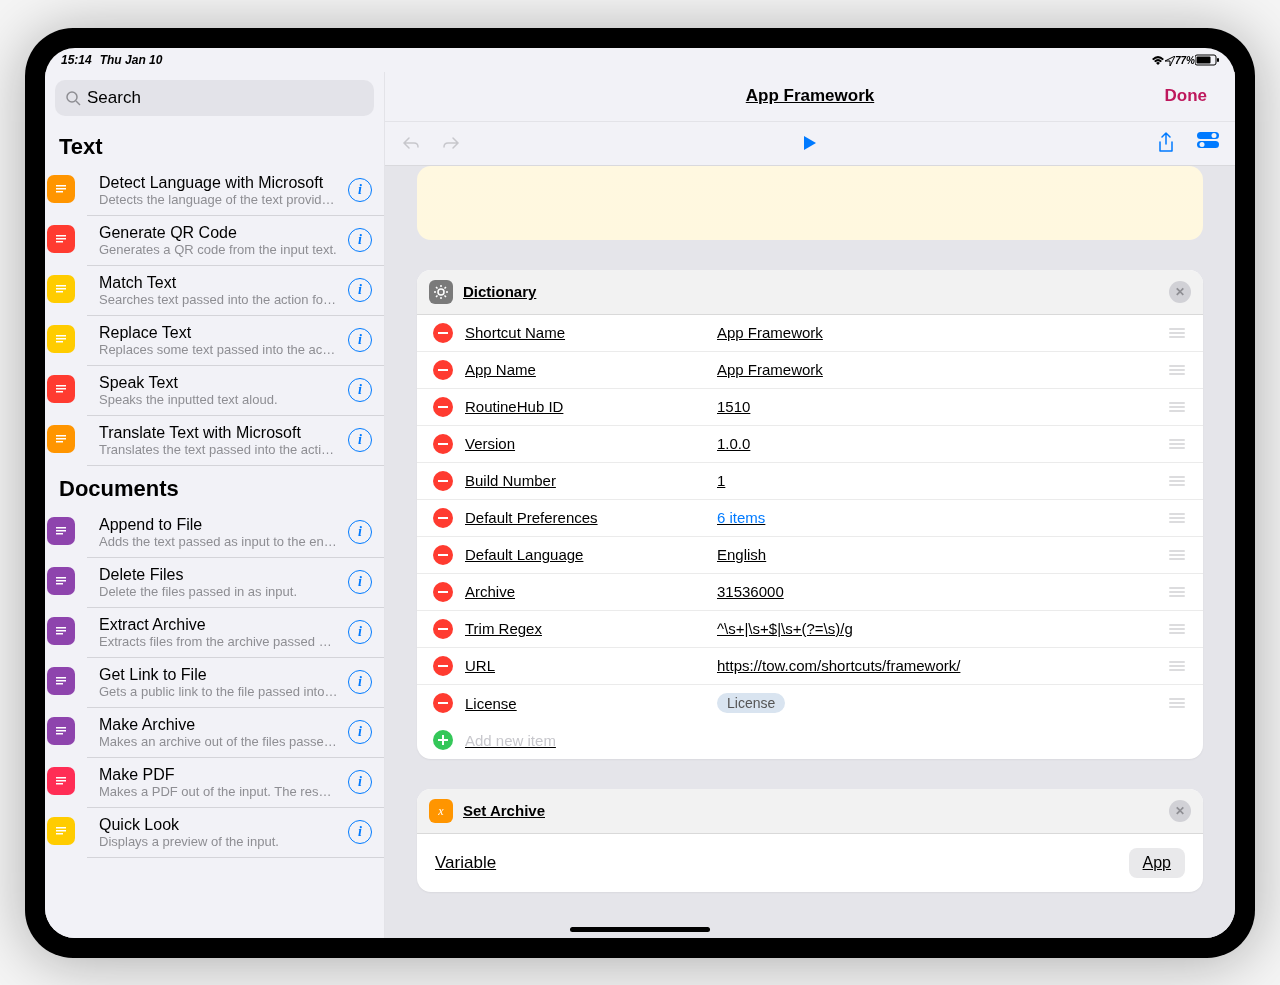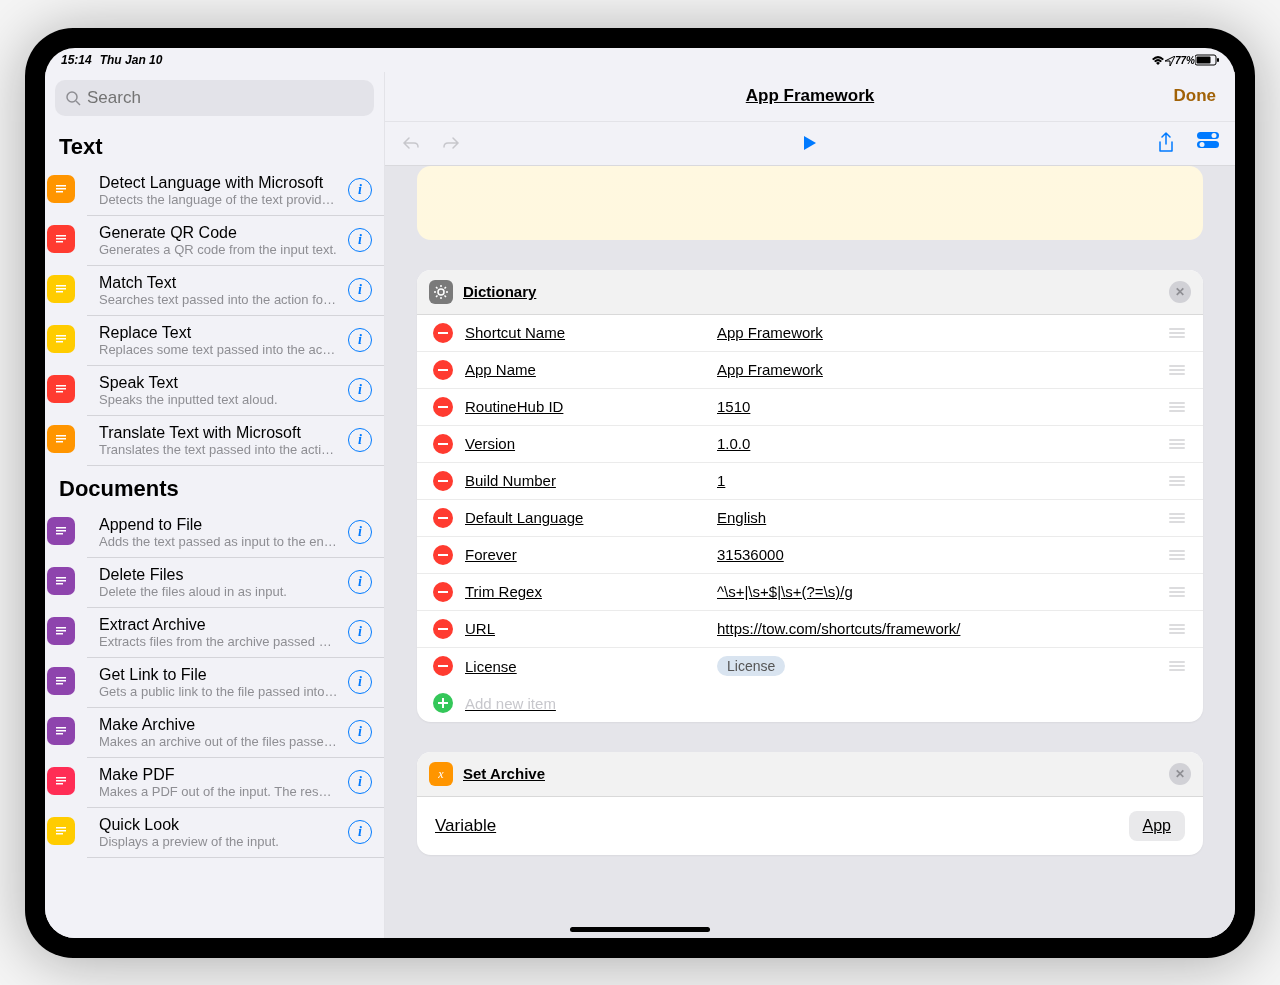--- a/index.html
+++ b/index.html
@@ -54,21 +54,21 @@
     overflow: hidden;
   }
   .search-wrap { padding: 8px 10px; }
   .search-field {
     background: rgba(120,120,128,0.12);
     border-radius: 10px;
     height: 36px;
     display: flex;
     align-items: center;
     padding: 0 10px;
-    color: #737373;
+    color: #000000;
     font-size: 17px;
     gap: 6px;
   }
   .section-title {
     font-size: 22px;
     font-weight: 700;
     padding: 10px 14px 6px;
     color: #000;
   }
   .action-list { flex:1; overflow-y: auto; }
@@ -114,21 +114,21 @@
   .header {
     height: 50px;
     display: flex;
     align-items: center;
     justify-content: center;
     position: relative;
     background: #f2f2f7;
     border-bottom: 0.5px solid rgba(0,0,0,0.06);
   }
   .header-title { font-size: 17px; font-weight: 600; color: #000; }
-  .done-btn { position: absolute; right: 19px; color: #a16207; font-size: 17px; font-weight: 600; }
+  .done-btn { position: absolute; right: 28px; color: #be185d; font-size: 17px; font-weight: 600; }
   .toolbar {
     height: 44px;
     background: #f2f2f7;
     display: flex;
     align-items: center;
     padding: 0 16px;
     border-bottom: 0.5px solid rgba(0,0,0,0.1);
     position: relative;
   }
   .toolbar-left { display:flex; gap:20px; color:#c7c7cc; }
@@ -354,21 +354,21 @@
             <div class="action-row">
               <div class="icon" style="background:#8e44ad">
                 <svg width="16" height="16" viewBox="0 0 16 16">
                   <rect x="3" y="4" width="10" height="1.5" fill="#fff"></rect>
                   <rect x="3" y="7" width="10" height="1.5" fill="#fff"></rect>
                   <rect x="3" y="10" width="7" height="1.5" fill="#fff"></rect>
                 </svg>
               </div>
               <div class="action-text">
                 <div class="action-title">Delete Files</div>
-                <div class="action-sub">Delete the files aloud in as input.</div>
+                <div class="action-sub">Delete the files passed in as input.</div>
               </div>
               <div class="info-btn">i</div>
             </div>
             <div class="action-row">
               <div class="icon" style="background:#8e44ad">
                 <svg width="16" height="16" viewBox="0 0 16 16">
                   <rect x="3" y="4" width="10" height="1.5" fill="#fff"></rect>
                   <rect x="3" y="7" width="10" height="1.5" fill="#fff"></rect>
                   <rect x="3" y="10" width="7" height="1.5" fill="#fff"></rect>
                 </svg>
@@ -540,31 +540,41 @@
                   <span class="dict-key">Build Number</span>
                   <span class="dict-val">1</span>
                   <div class="reorder">
                     <span></span>
                     <span></span>
                     <span></span>
                   </div>
                 </div>
                 <div class="dict-row">
                   <div class="minus-btn"></div>
+                  <span class="dict-key">Default Preferences</span>
+                  <span class="dict-val link">6 items</span>
+                  <div class="reorder">
+                    <span></span>
+                    <span></span>
+                    <span></span>
+                  </div>
+                </div>
+                <div class="dict-row">
+                  <div class="minus-btn"></div>
                   <span class="dict-key">Default Language</span>
                   <span class="dict-val">English</span>
                   <div class="reorder">
                     <span></span>
                     <span></span>
                     <span></span>
                   </div>
                 </div>
                 <div class="dict-row">
                   <div class="minus-btn"></div>
-                  <span class="dict-key">Forever</span>
+                  <span class="dict-key">Archive</span>
                   <span class="dict-val">31536000</span>
                   <div class="reorder">
                     <span></span>
                     <span></span>
                     <span></span>
                   </div>
                 </div>
                 <div class="dict-row">
                   <div class="minus-btn"></div>
                   <span class="dict-key">Trim Regex</span>

